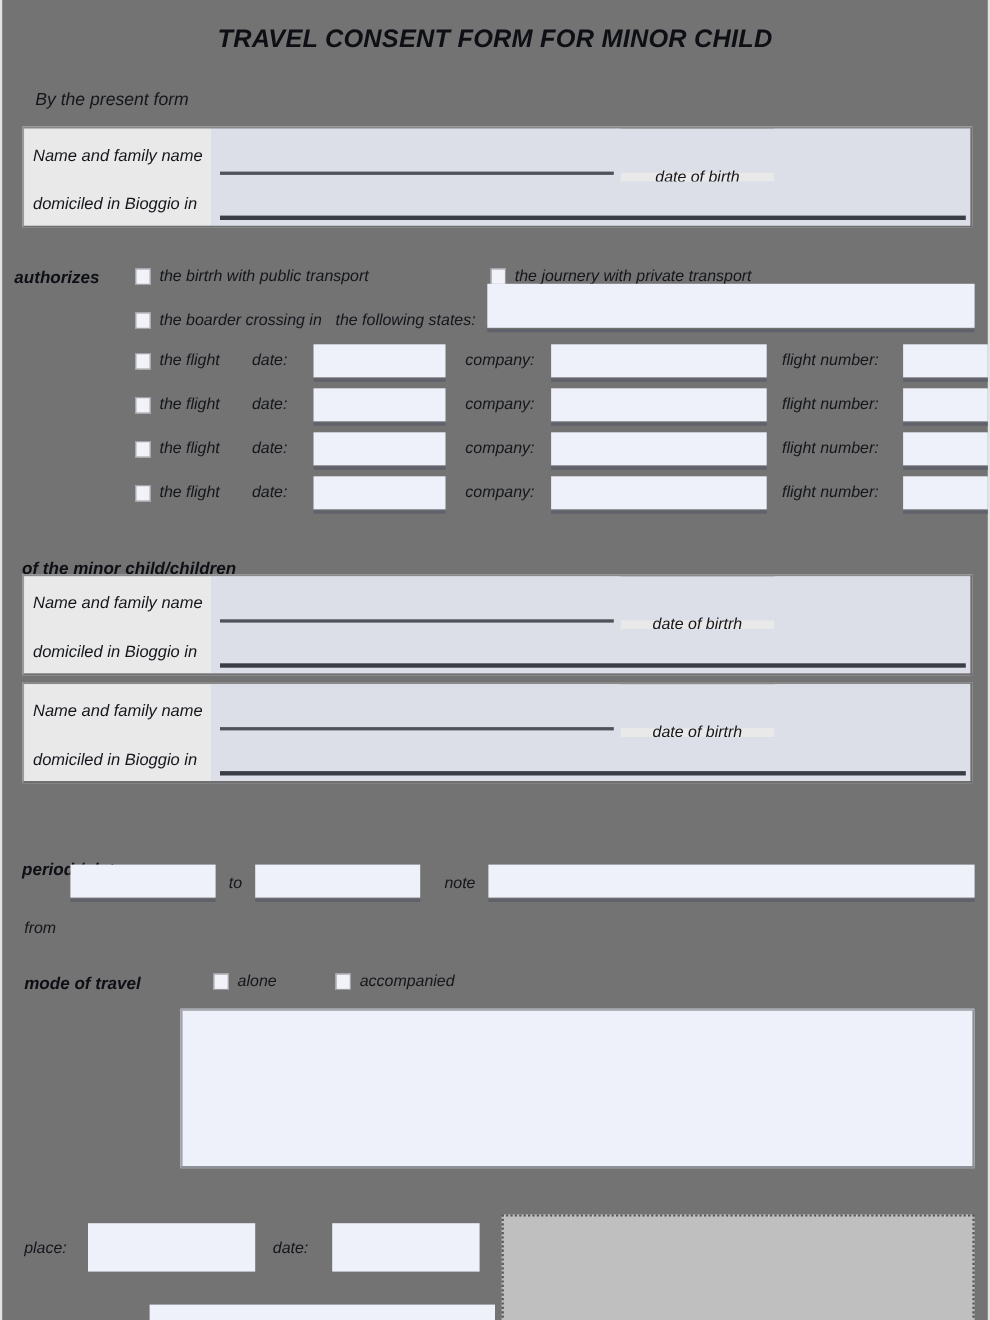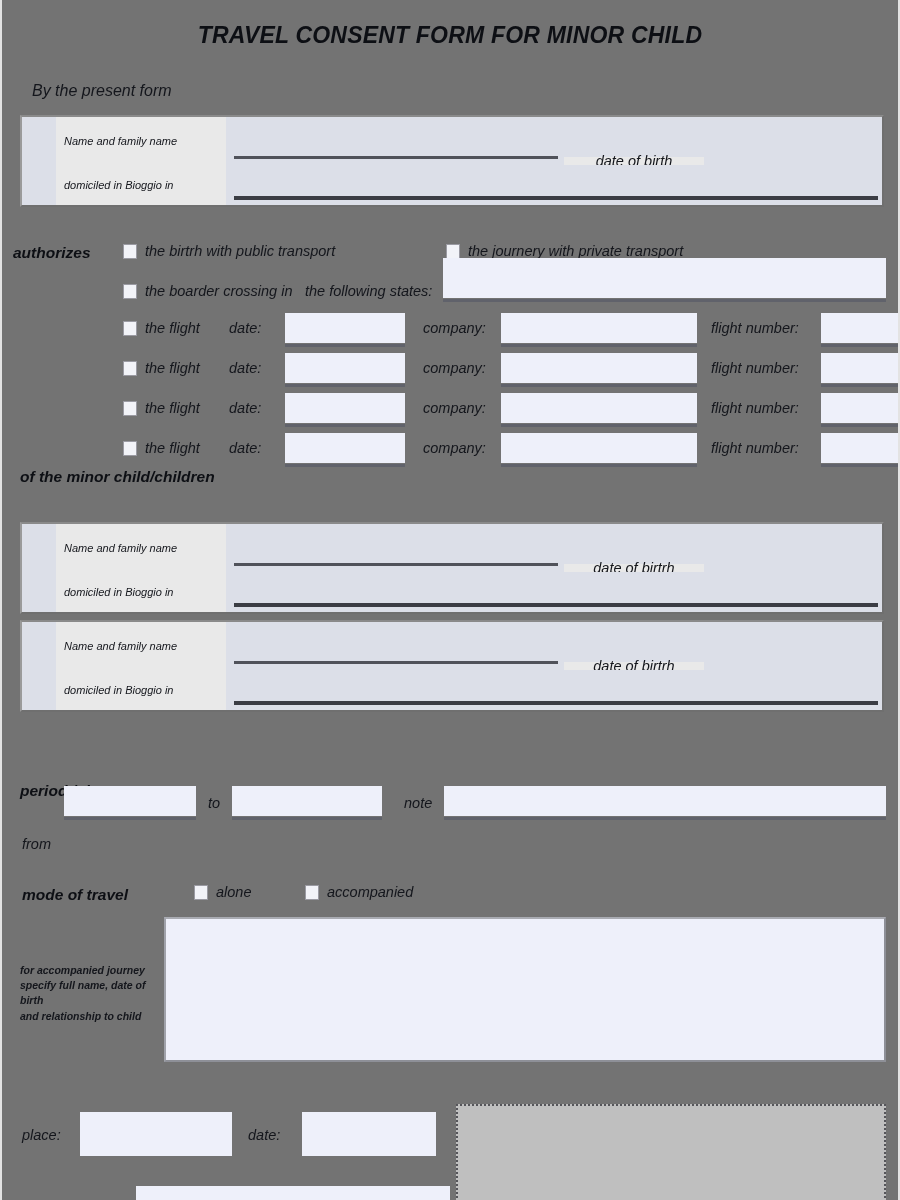--- a/index.html
+++ b/index.html
@@ -58,23 +58,22 @@
     display: flex;
     align-items: stretch;
     height: 48px;
   }
   .pcell-label {
     width: 170px;
     background: #e9e9e9;
     display: flex;
     align-items: center;
     padding-left: 8px;
-    font-size: 11px;
-    box-sizing: border-box;
-    margin-left: 34px;
+    font-size: 15px;
+    box-sizing: border-box;
   }
   .pcell-field {
     position: relative;
     background: #dcdfe8;
     flex: 1;
   }
   .pcell-field.underline::after {
     content: "";
     position: absolute;
     left: 8px;
@@ -256,21 +255,21 @@
       <span style="margin-left:8px; width:70px;">the flight</span>
       <span style="margin-left:14px; width:50px;">date:</span>
       <span class="fld" style="margin-left:6px; width:120px;"></span>
       <span style="margin-left:18px; width:72px;">company:</span>
       <span class="fld" style="margin-left:6px; width:196px;"></span>
       <span style="margin-left:14px; width:104px;">flight number:</span>
       <span class="fld" style="margin-left:6px; width:82px;"></span>
     </div>
   </div>
 
-  <div class="section-heading" style="position:absolute; left:18px; top:468px;">of the minor child/children</div>
+  <div class="section-heading" style="position:absolute; left:18px; top:509px;">of the minor child/children</div>
 
   <div class="person-box" style="position:absolute; left:18px; top:522px; width:864px; height:92px;">
     <div class="person-row">
       <div class="pcell-label">Name and family name</div>
       <div class="pcell-field underline"></div>
       <div class="pcell-dob-label">date of birtrh</div>
       <div class="pcell-dob-field" style="position:relative;"></div>
     </div>
     <div class="person-row" style="height:40px;">
       <div class="pcell-label">domiciled in Bioggio in</div>
@@ -307,25 +306,20 @@
   <div class="cbx-row" style="position:absolute; left:192px; top:884px;">
     <span class="cbx"></span>
     <span>alone</span>
   </div>
 
   <div class="cbx-row" style="position:absolute; left:303px; top:884px;">
     <span class="cbx"></span>
     <span>accompanied</span>
   </div>
 
-  <div class="tiny-note" style="position:absolute; left:18px; top:963px; width:135px;">
-    <div>for accompanied journey</div>
-    <div>specify full name, date of birth</div>
-    <div>and relationship to child</div>
-  </div>
 
   <div class="big-box" style="position:absolute; left:162px; top:917px; width:722px; height:145px;"></div>
 
   <div class="lbl" style="position:absolute; left:20px; top:1127px;">place:</div>
   <div style="position:absolute; left:78px; top:1112px; width:152px; height:44px; background:#eef0fa;"></div>
 
   <div class="lbl" style="position:absolute; left:246px; top:1127px;">date:</div>
   <div style="position:absolute; left:300px; top:1112px; width:134px; height:44px; background:#eef0fa;"></div>
 
   <div style="position:absolute; left:134px; top:1186px; width:314px; height:20px; background:#eef0fa;"></div>

